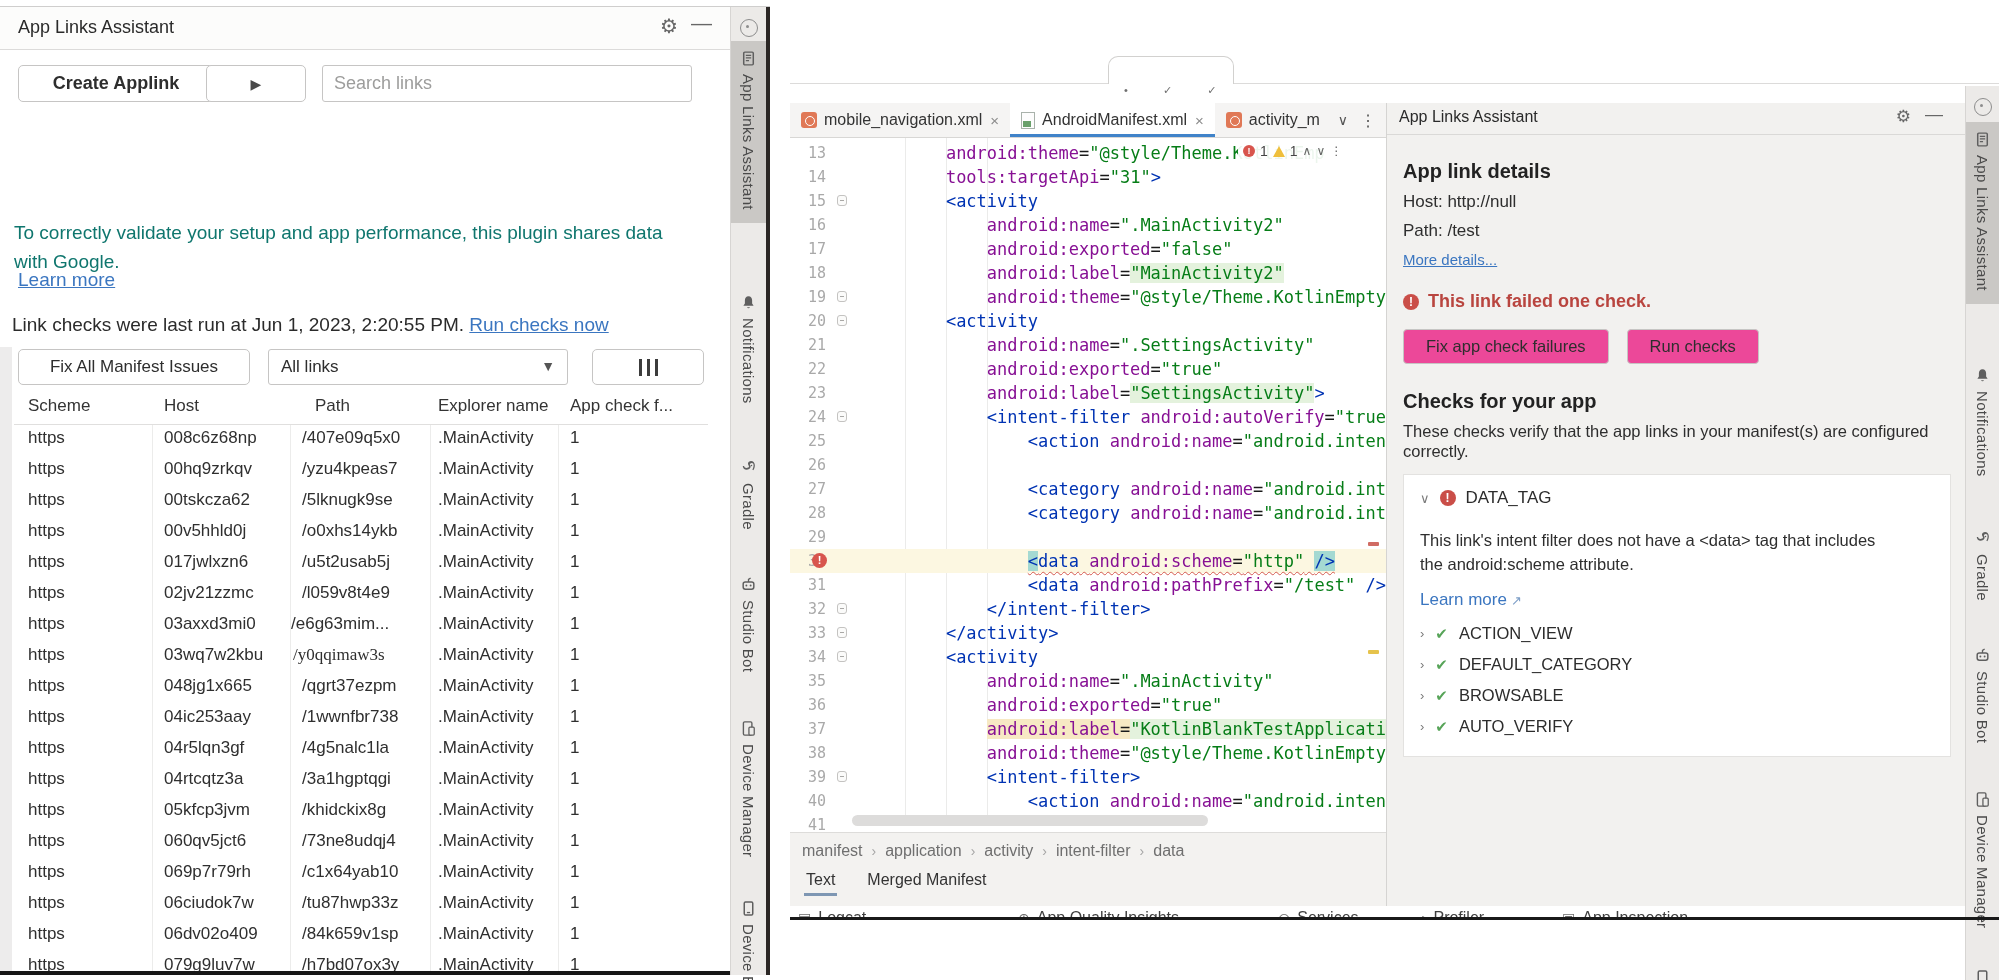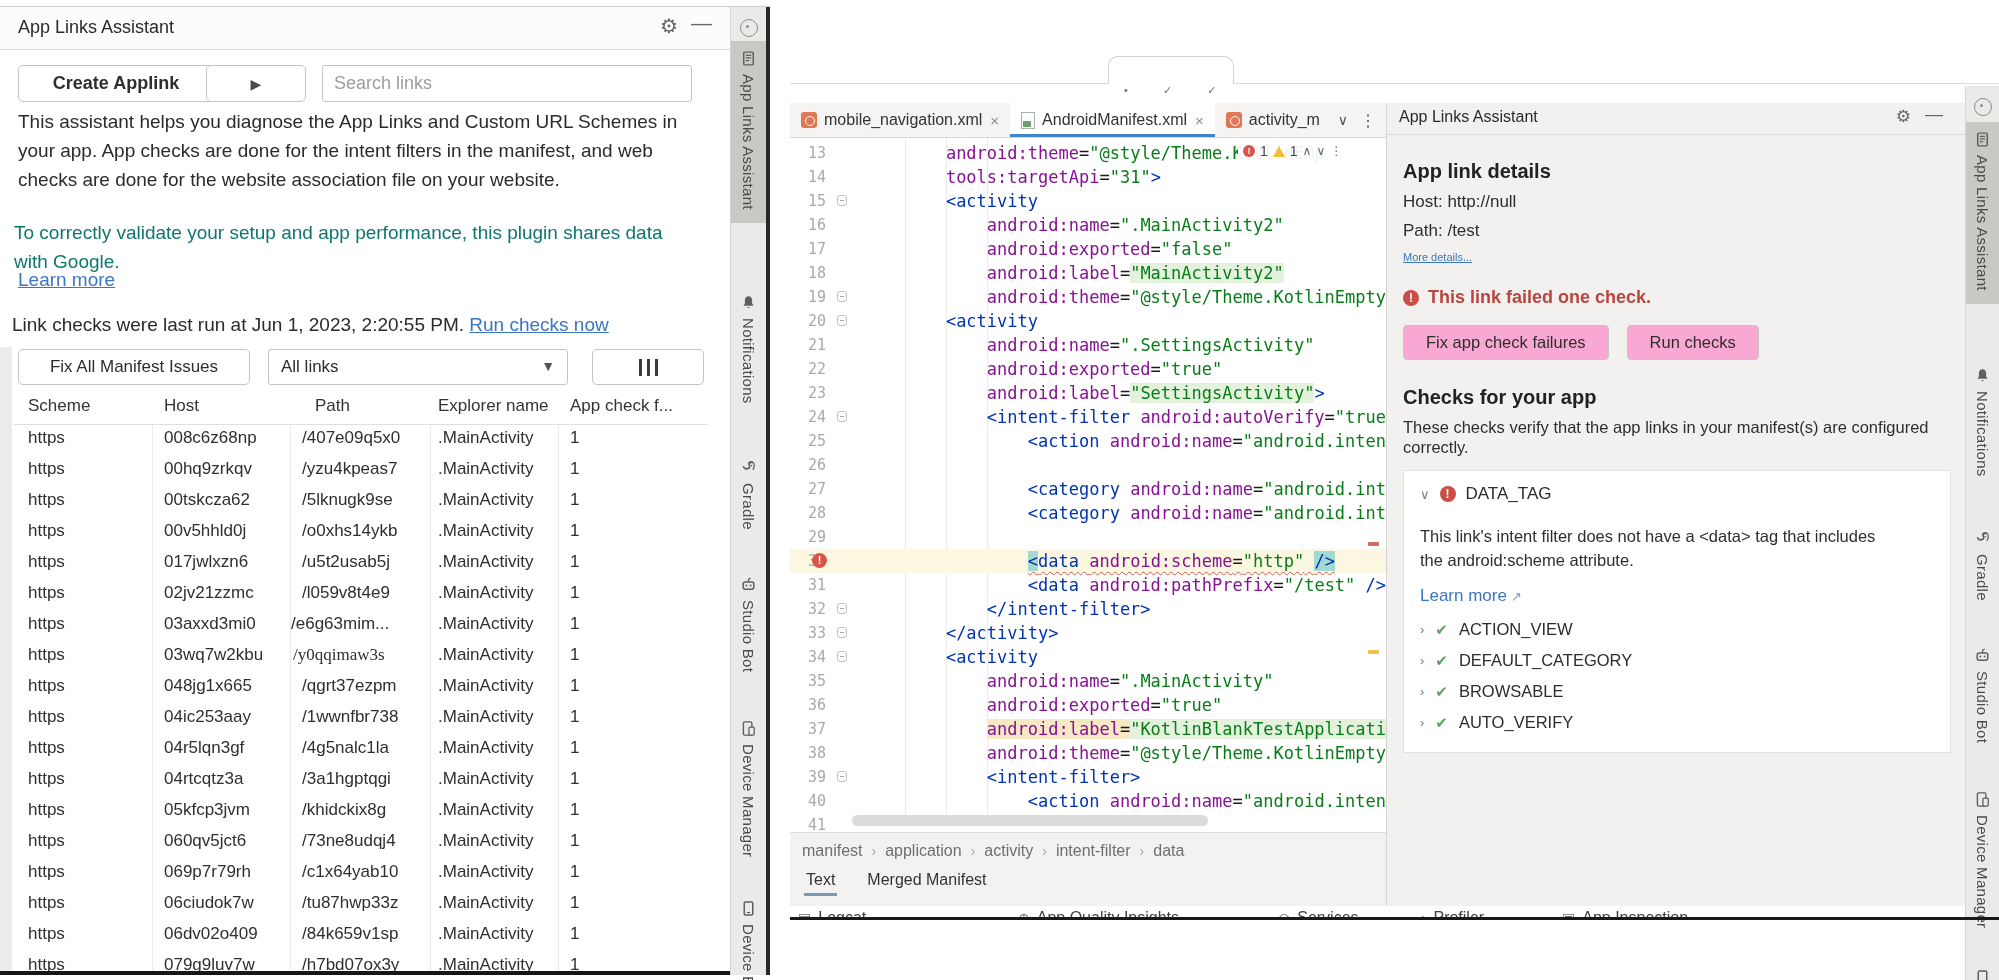--- a/index.html
+++ b/index.html
@@ -101,25 +101,25 @@
   .panel{position:absolute;left:596px;top:19px;width:579px;height:803px;background:#f2f1ef;border-left:1px solid #d5d4d2;box-sizing:border-box;overflow:hidden}
   .ptitlebar{position:relative;height:31px;border-bottom:1px solid #dad9d7}
   .ptitle{position:absolute;left:12px;top:5px;font-size:16px;color:#2a2a2a}
   .pgear{position:absolute;right:54px;top:3px;font-size:17px;color:#676767;cursor:pointer}
   .pmin{position:absolute;right:22px;top:1px;font-size:18px;color:#676767;cursor:pointer}
   .pbody{padding:0 0 0 16px}
   .back{margin-top:18px;font-size:17px;color:#2e2e2e;cursor:pointer}
   .back .arr{margin-right:9px;color:#444}
   .pdetails{margin:25px 0 0;font-size:20px;font-weight:700;color:#222}
   .phost,.ppath{margin-top:9px;font-size:17px;color:#2e2e2e}
-  .pmore{display:inline-block;margin-top:10px;font-size:11px}
+  .pmore{display:inline-block;margin-top:10px;font-size:15px}
   .pfailed{margin-top:22px;font-size:18px;font-weight:700;color:#b9453f;display:flex;align-items:center;gap:9px}
   .erricon{width:16px;height:16px;border-radius:50%;background:#ca4e48;color:#fff;font:bold 12px/16px "Liberation Sans",sans-serif;text-align:center;flex:none}
   .pbtns{margin-top:17px;display:flex;gap:18px}
-  .pbtn{background:#f9a8d4;border:1px solid #c6c5c3;border-radius:4px;height:35px;padding:0 22px;font-size:16.5px;color:#2e2e2e;font-family:inherit;cursor:pointer}
+  .pbtn{background:#ec4899;border:1px solid #c6c5c3;border-radius:4px;height:35px;padding:0 22px;font-size:16.5px;color:#2e2e2e;font-family:inherit;cursor:pointer}
   .pchecks{margin:26px 0 0;font-size:20px;font-weight:700;color:#222}
   .pdesc{margin-top:8px;width:542px;font-size:16.5px;line-height:20px;color:#2e2e2e}
   .card{margin:13px 14px 0 0;background:#fff;border:1px solid #e3e2e0;padding:13px 16px 14px}
   .dt-row{display:flex;align-items:center;gap:10px;font-size:17px;color:#2c2c2c;cursor:pointer}
   .chev{color:#7a7a7a;font-size:13px;flex:none}
   .dt-desc{margin-top:20px;width:482px;font-size:16.5px;line-height:24px;color:#2e2e2e}
   .dt-learn{display:inline-block;margin-top:14px;font-size:17px;color:#3b76c0;cursor:pointer}
   .dt-learn .ext{color:#7d9ec7;font-size:13px;margin-left:4px;text-decoration:none;display:inline-block}
   .chklist{margin-top:8px}
   .chk{display:flex;align-items:center;gap:11px;height:31px;font-size:16.5px;color:#2c2c2c;cursor:pointer}
@@ -131,21 +131,20 @@
 <div class="lw">
   <div class="lw-main">
     <div class="lw-titlebar">
       <span class="lw-title">App Links Assistant</span>
       <span class="icon-gear">⚙</span>
       <span class="icon-min">—</span>
     </div>
     <button class="btn btn-create">Create Applink</button>
     <button class="btn btn-play"><span>▶</span></button>
     <input class="search" placeholder="Search links" style="">
-    <p class="intro1">This assistant helps you diagnose the App Links and Custom URL Schemes in your app. App checks are done for the intent filters in the manifest, and web checks are done for the website association file on your website.</p>
     <p class="intro2">To correctly validate your setup and app performance, this plugin shares data with Google.</p>
     <a class="link learn">Learn more</a>
     <div class="lastrun">
       <span>Link checks were last run at Jun 1, 2023, 2:20:55 PM.</span>
       <a class="link">Run checks now</a>
     </div>
     <button class="btn btn-fix">Fix All Manifest Issues</button>
     <div class="selectbox">
       <span class="val">All links</span>
       <span class="caret">▼</span>

